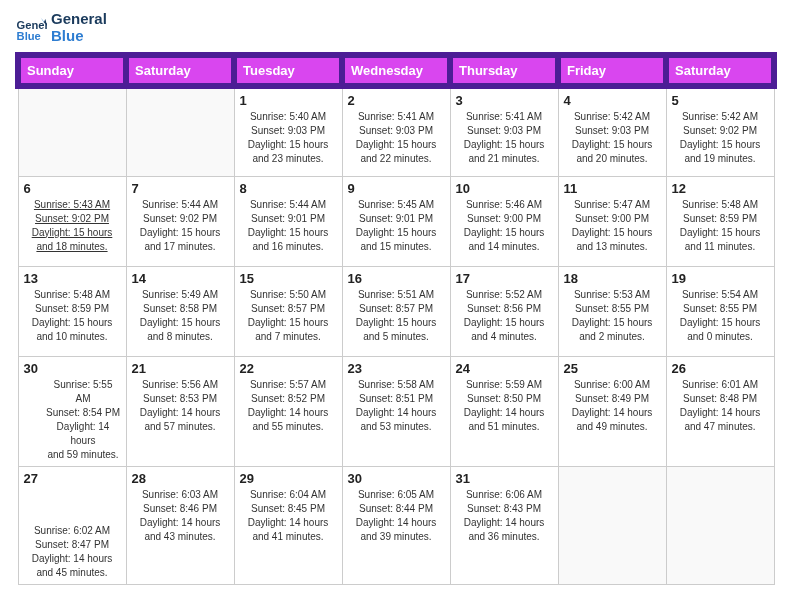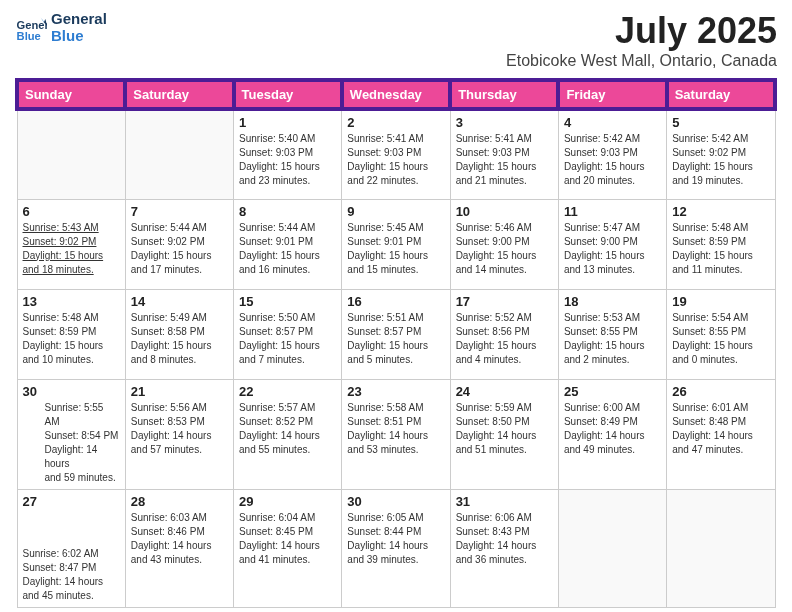--- a/index.html
+++ b/index.html
@@ -36,27 +36,27 @@
     .location-title {
       font-size: 16px;
       color: #444;
     }
     .calendar {
       width: 100%;
       border-collapse: collapse;
       table-layout: fixed;
     }
     .calendar th {
-      background: #ec4899;
+      background: #d946ef;
       color: #fff;
       text-align: left;
       padding: 5px 6px;
       font-size: 13px;
       font-weight: bold;
-      border: 4px solid #4c1d95;
+      border: 6px solid #4c1d95;
     }
     .calendar td {
       border: 1px solid #ccc;
       vertical-align: top;
       padding: 4px 5px;
       font-size: 10.5px;
       color: #222;
       height: 90px;
       background: #fff;
     }
@@ -66,42 +66,39 @@
     .day-num {
       font-size: 13px;
       font-weight: bold;
       margin-bottom: 2px;
       display: block;
     }
     .cell-info {
       font-size: 10px;
       line-height: 1.4;
       color: #333;
+      text-align: center;
     }
   </style>
 </head>
 <body>
 
 <div class="header">
   <div class="logo">
     <svg class="logo-icon" viewBox="0 0 40 40">
       <text x="2" y="22" font-size="14" font-weight="bold" fill="#1a3a5c">General</text>
       <text x="2" y="36" font-size="14" font-weight="bold" fill="#2e7dd1">Blue</text>
       <polygon points="32,8 40,18 36,14" fill="#2e7dd1"></polygon>
       <polygon points="36,14 40,18 38,10" fill="#1a3a5c"></polygon>
     </svg>
     <div>
       <div style="font-size:15px;font-weight:bold;color:#1a3a5c;">General</div>
       <div style="font-size:15px;font-weight:bold;color:#2e7dd1;">Blue</div>
     </div>
   </div>
-  <div class="title-block">
-    <div class="month-title">July 2025</div>
-    <div class="location-title">Etobicoke West Mall, Ontario, Canada</div>
-  </div>
 </div>
 
 <table class="calendar">
   <thead>
     <tr>
     <th>Sunday</th>
         <th>Saturday</th>
         <th>Tuesday</th>
         <th>Wednesday</th>
         <th>Thursday</th>

